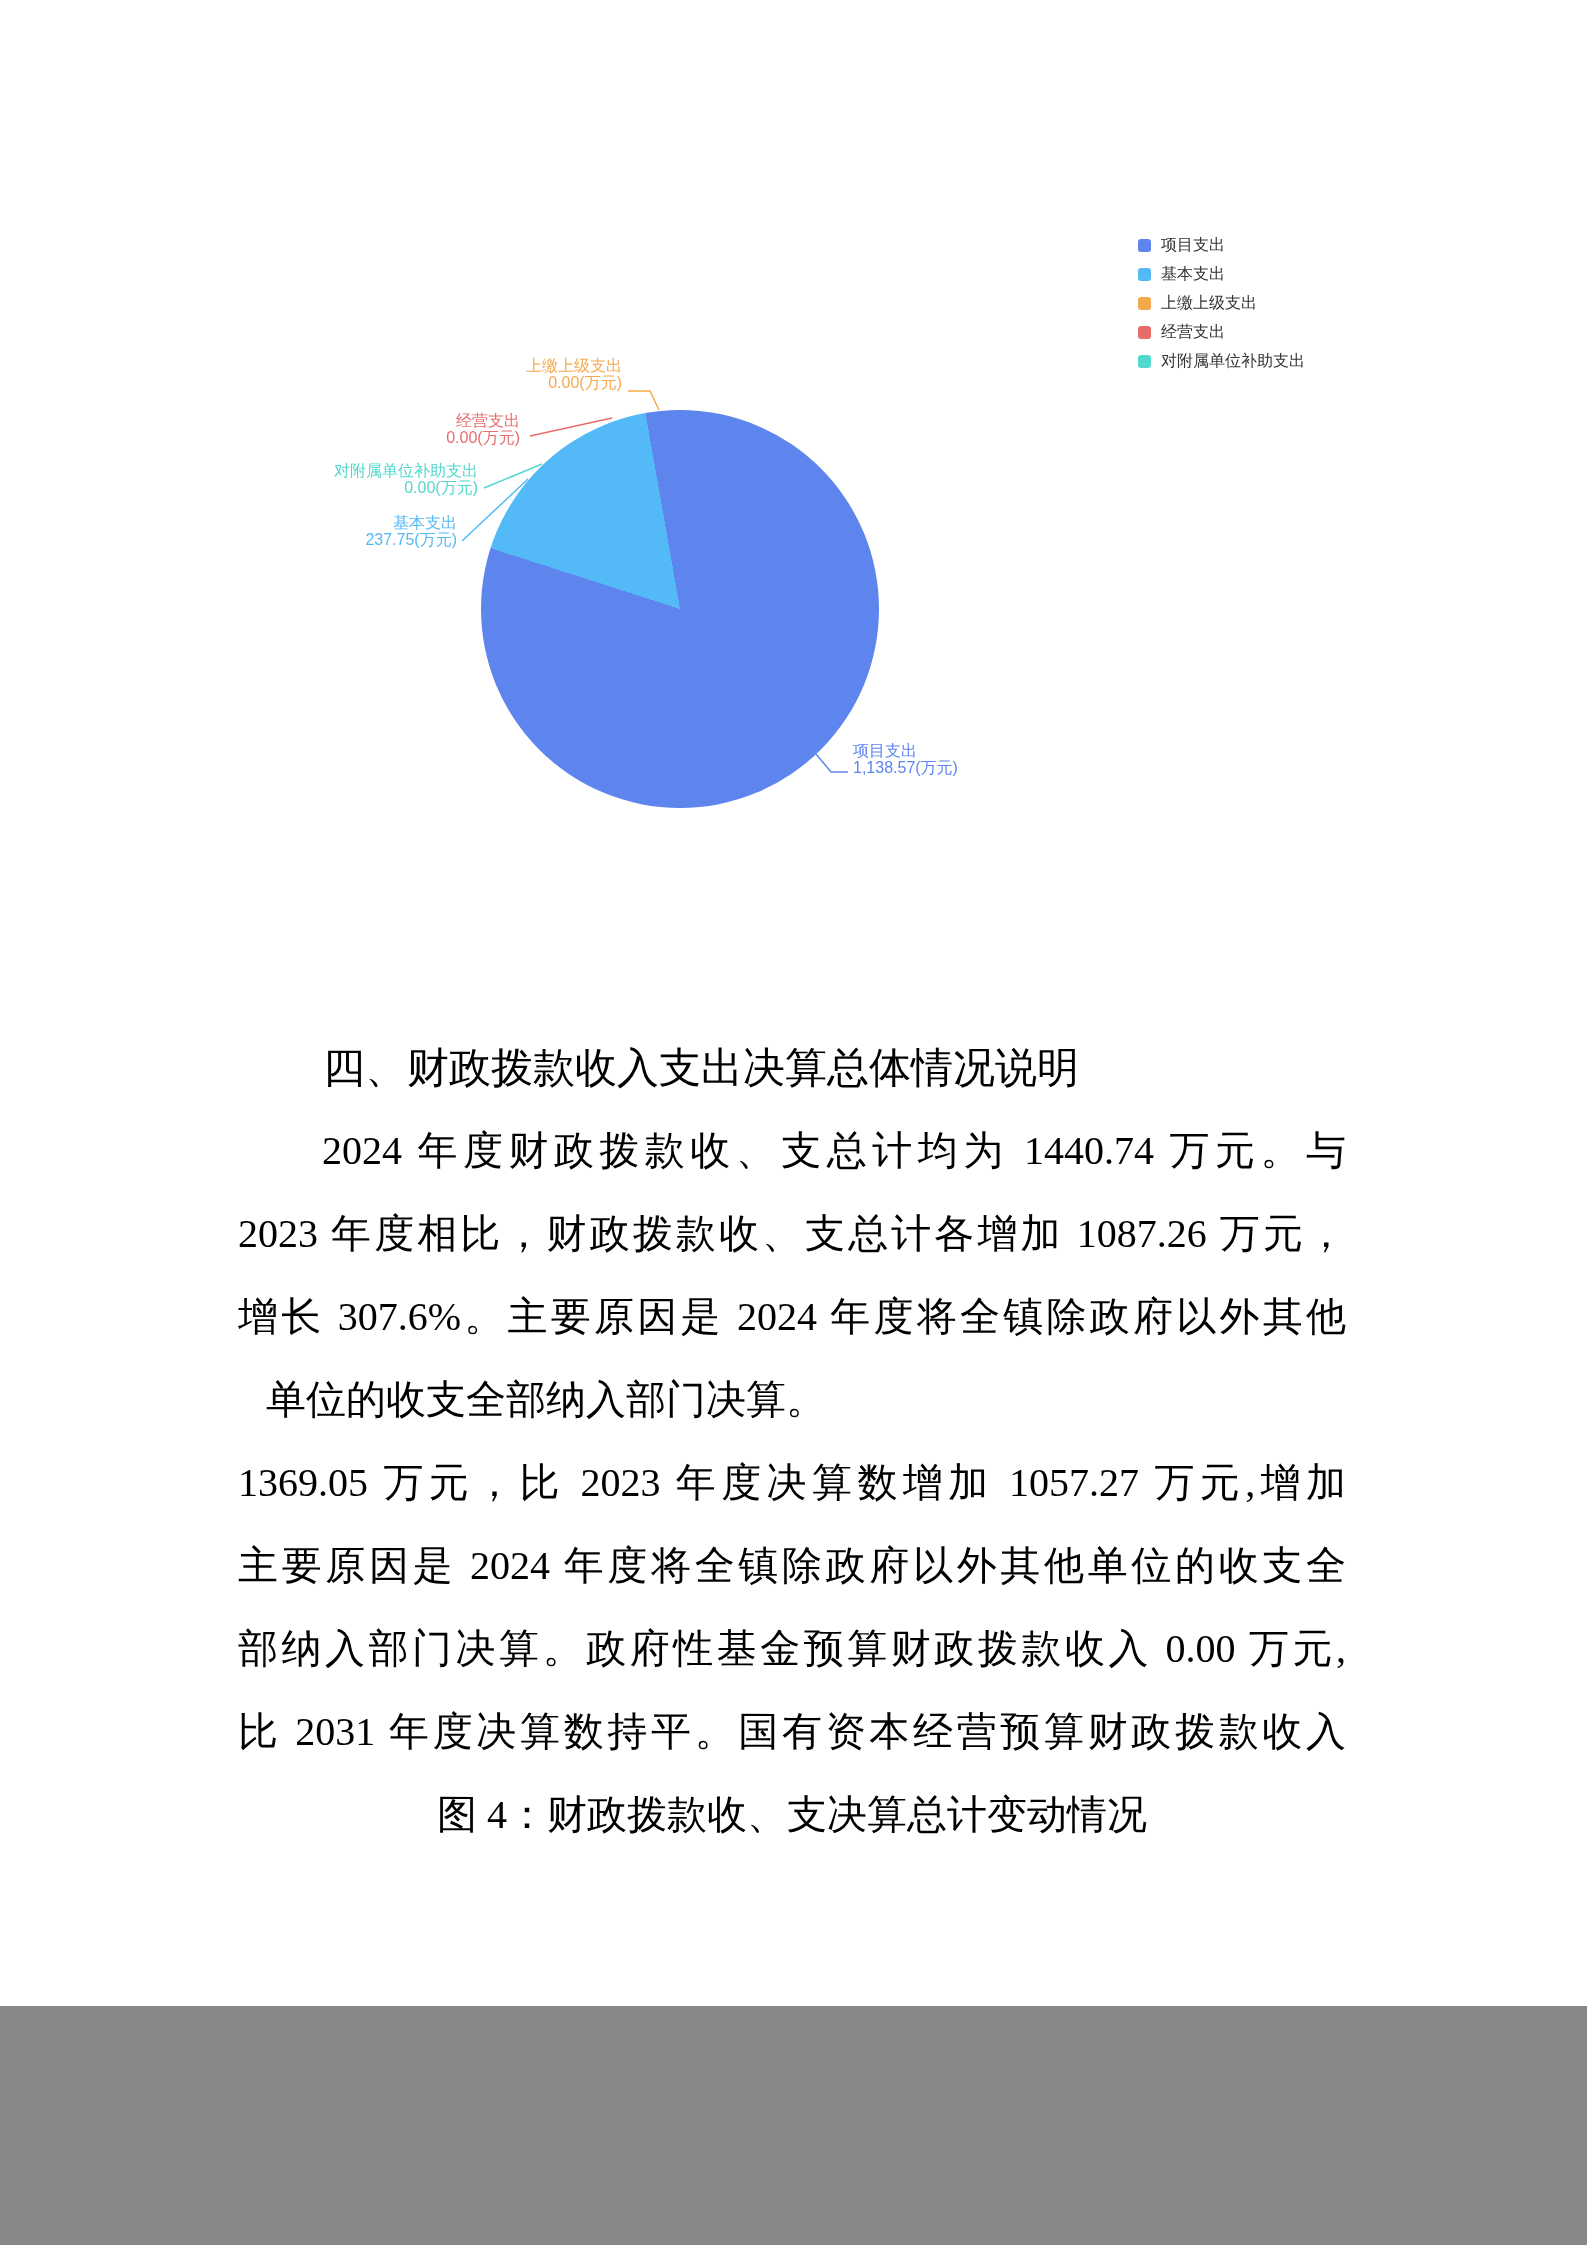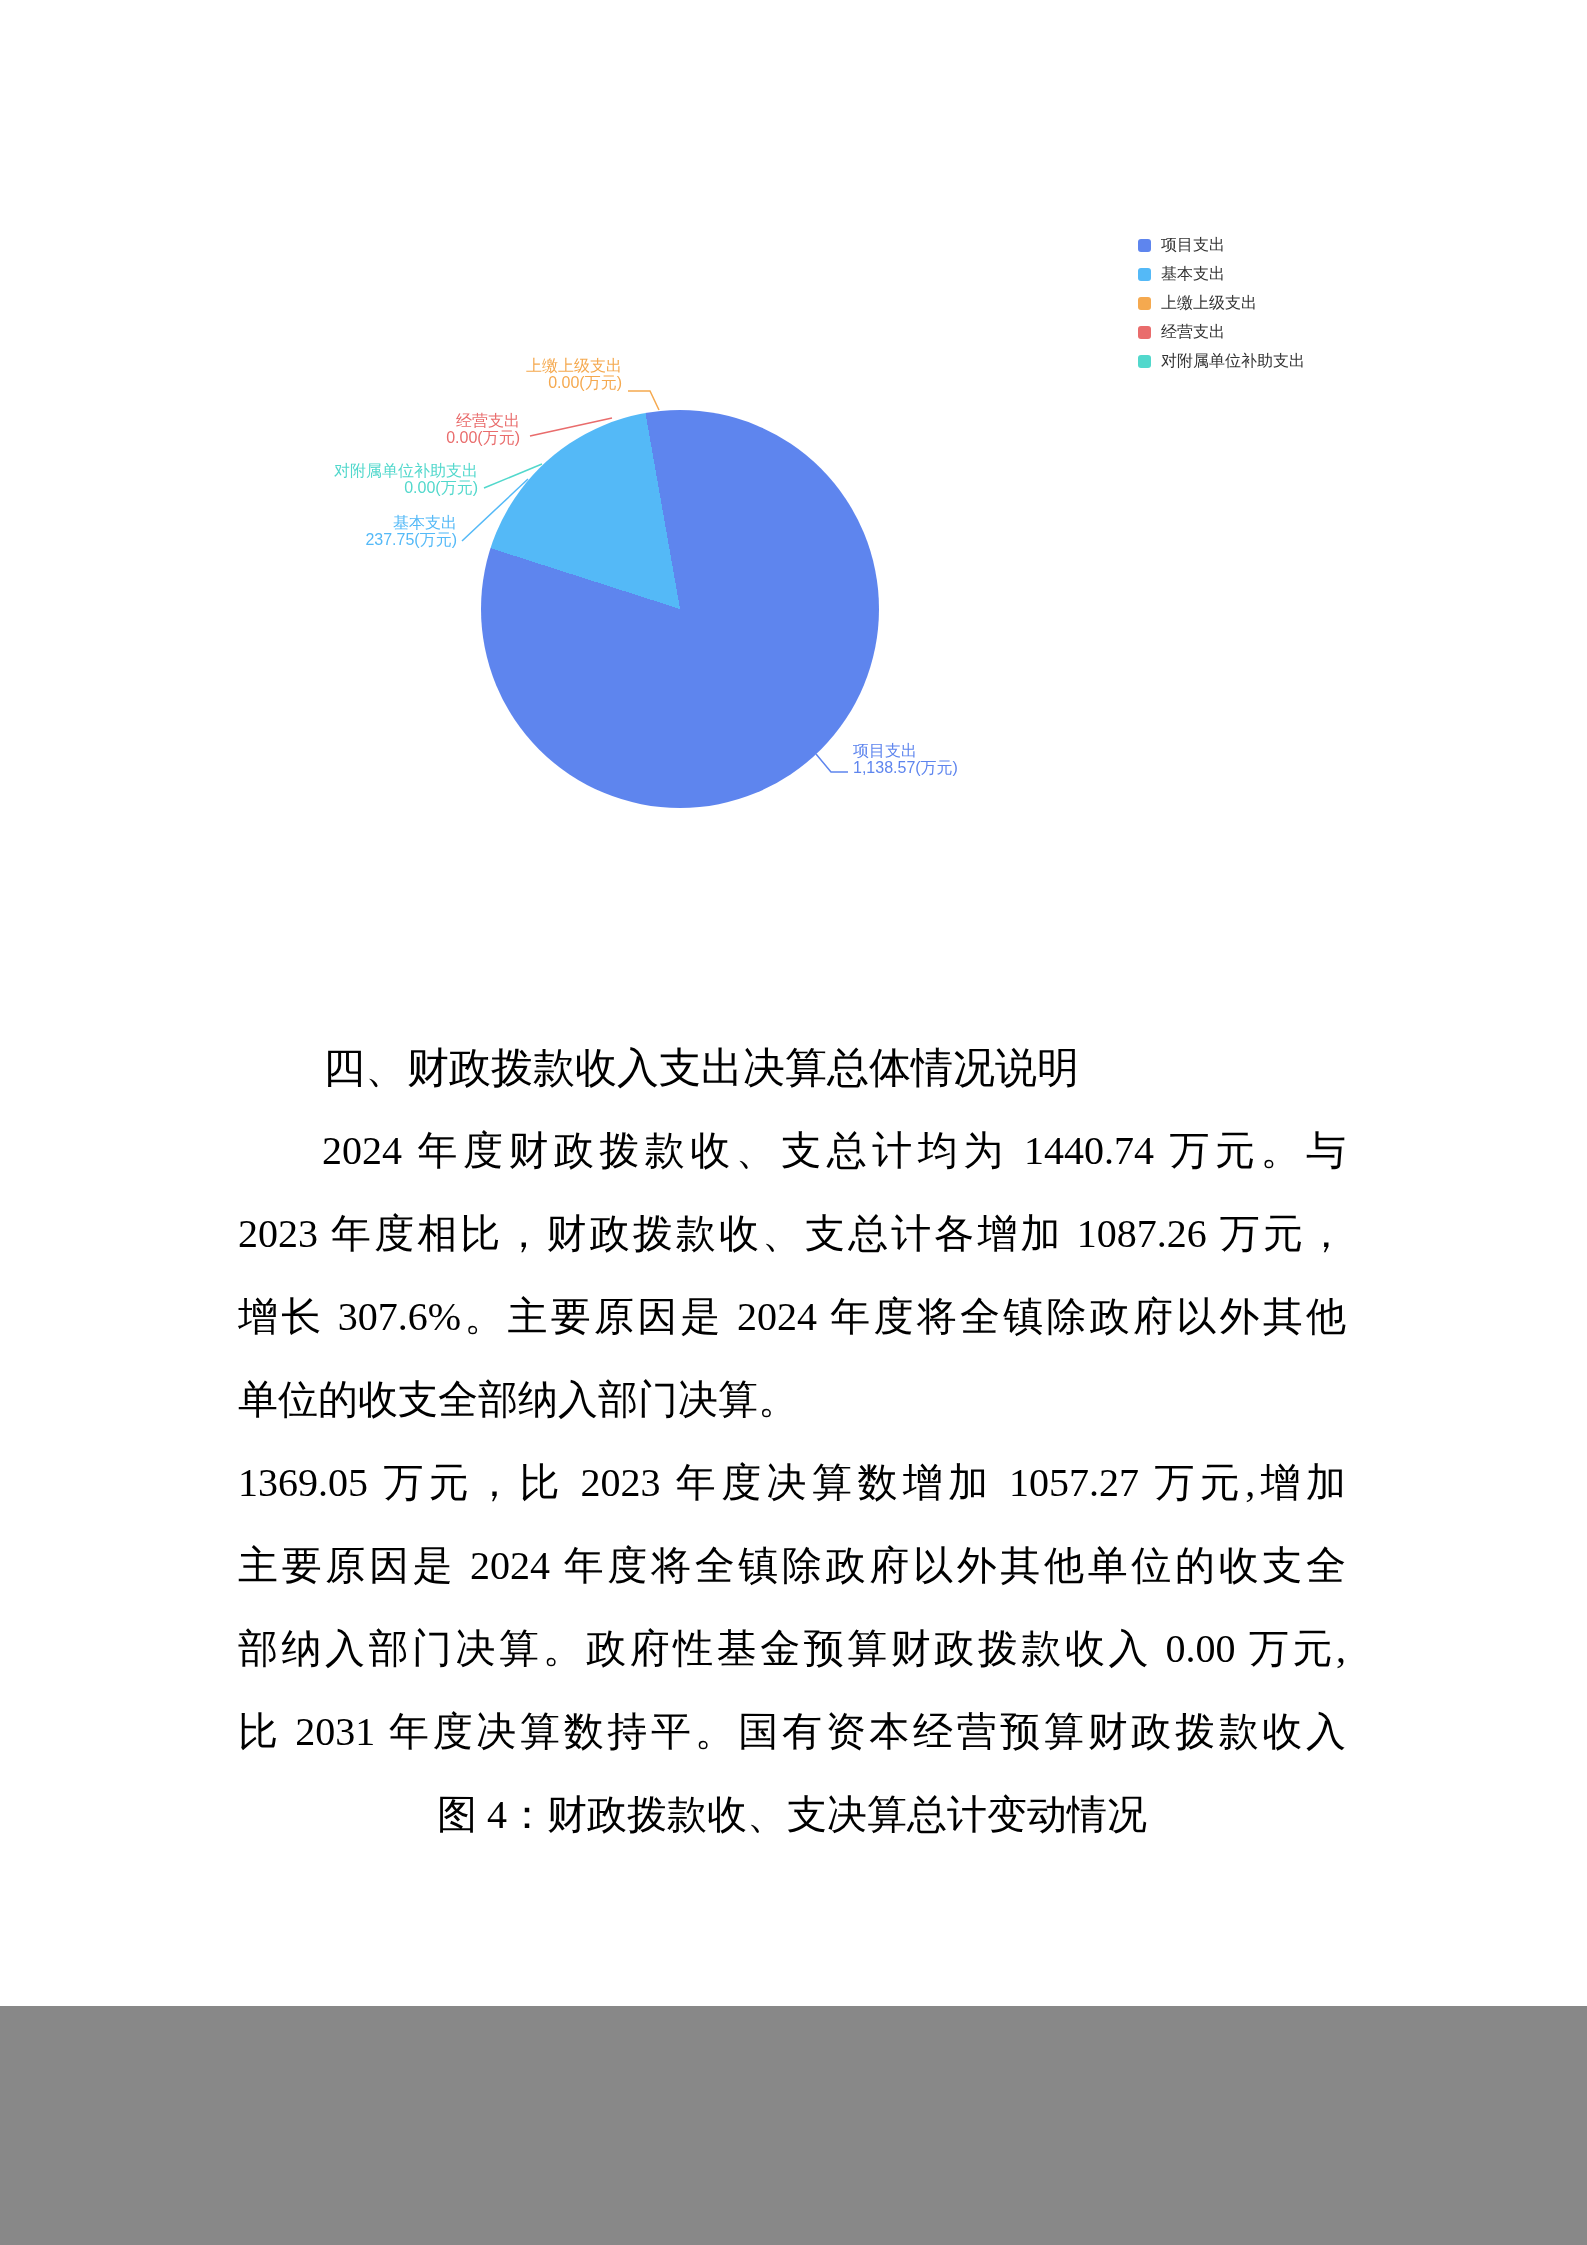--- a/index.html
+++ b/index.html
@@ -25,21 +25,21 @@
   .pl-xiangmu  {left:853px;   top:742px; text-align:left;}
   
   .textblock{position:absolute; left:238px; top:1026px; width:1108px; font-size:40px;}
   .heading{
     font-family:"Liberation Sans","DejaVu Sans",sans-serif;
     font-weight:normal; font-size:42px; line-height:83px; height:83px;
     padding-left:85px; margin:0; white-space:nowrap;
   }
   .bodyline{line-height:83px; height:83px; text-align:justify; text-align-last:justify;}
   .bodyline.indent{text-indent:84px;}
-  .bodyline.end{text-align:right; text-align-last:left;}
+  .bodyline.end{text-align:right; text-align-last:left;margin-left:28px;}
   .caption{line-height:83px; height:83px; text-align:right; text-align-last:center;}
   .pageno{position:absolute; left:0; top:2070px; width:100%; text-align:left; font-size:28px;}
 </style>
 </head>
 <body>
 
 <div class="page">
 
   <div class="figure">
 

